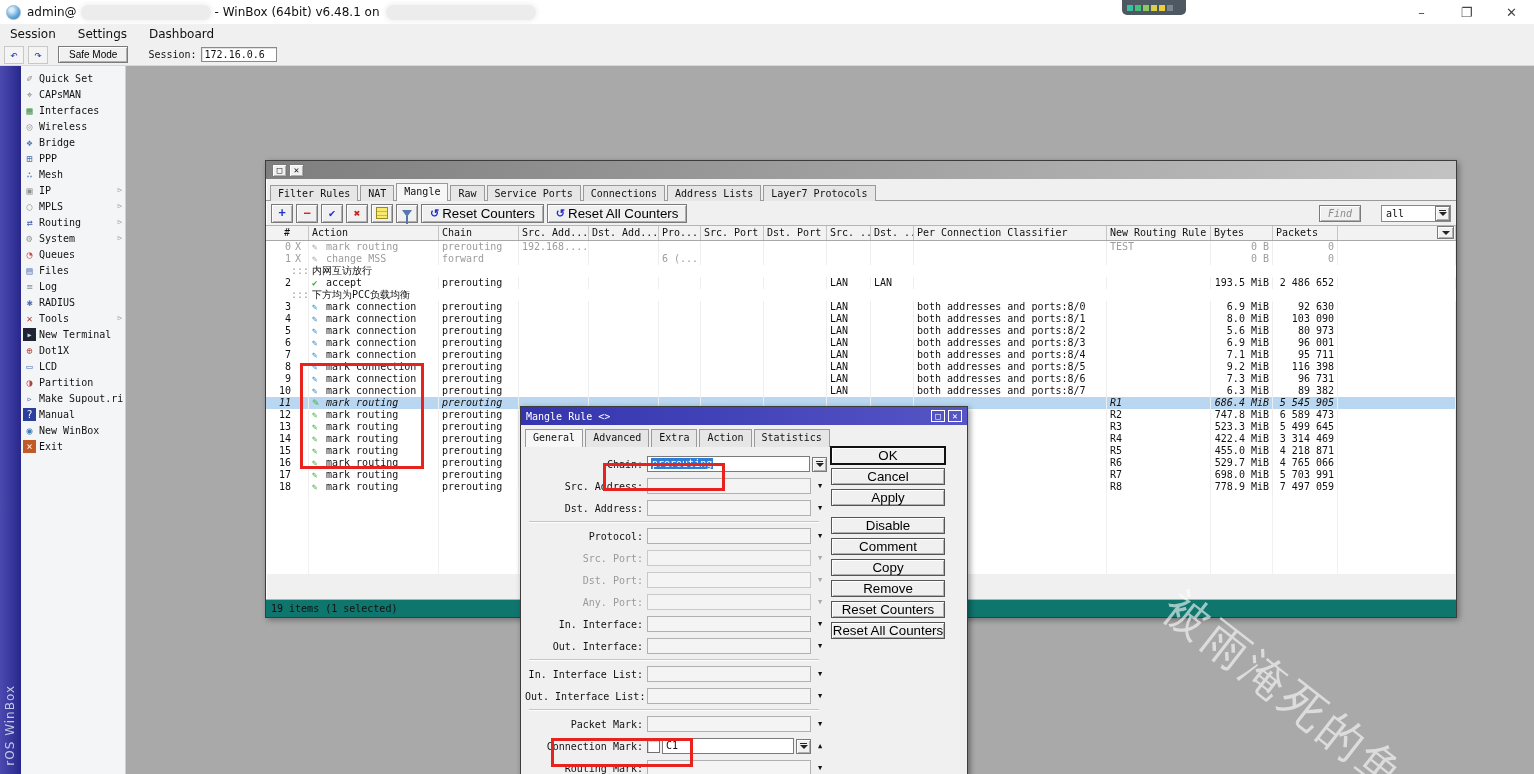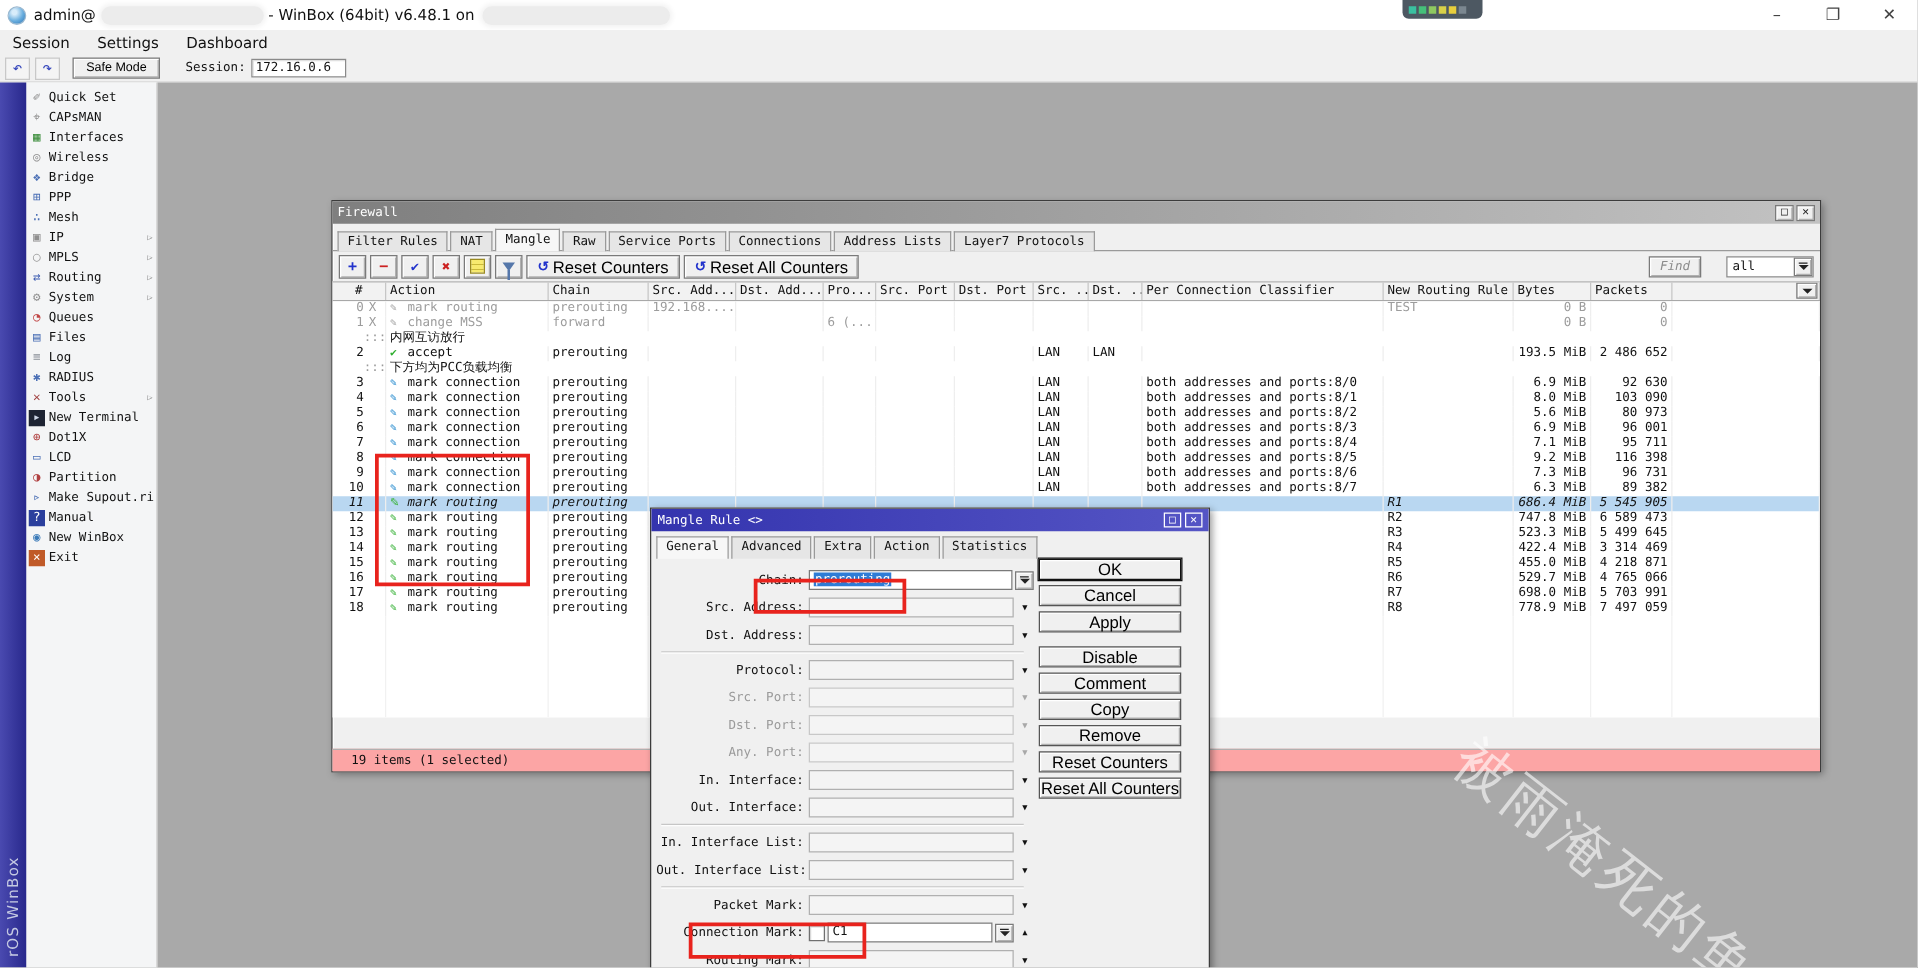--- a/index.html
+++ b/index.html
@@ -104,22 +104,22 @@
   .fw-row.sel { background:#b9d7f1;font-style:italic; }
   .fw-row.dis { color:#9c9c9c; }
   .numcell { display:flex; }
   .numcell .n { width:22px; text-align:right; }
   .numcell .x { width:14px; text-align:center; }
   .act { display:flex; gap:3px; align-items:center; }
   .act .ai { width:11px; font-size:9px; line-height:11px; }
   .ccmt { grid-column:2 / -1; border-right:none !important; }
   .fw-fill { flex:1; display:grid; grid-template-columns:var(--cols); }
   .fw-fill div { border-right:1px solid #f1f1f1; }
-  .fw-status { height:18px; border-top:1px solid #b0b0b0; background:#fca5a5; display:flex;
-               align-items:center; padding:0 15px; flex:none;margin-top:25px; }
+  .fw-status { height:18px; border-top:1px solid #b0b0b0; background:#0f766e; display:flex;
+               align-items:center; padding:0 5px; flex:none;margin-top:25px; }
 
   
   .dlg { position:absolute; left:394px; top:340px; width:448px; height:376px; background:#f0f0f0;
          border:1px solid #3c3c3c; box-shadow:2px 2px 6px rgba(0,0,0,.4); z-index:20;
          display:flex; flex-direction:column; overflow:hidden; }
   .dlg-title { height:18px; background:linear-gradient(90deg,#3434ae,#5555c5); color:#fff; display:flex;
                align-items:center; padding:0 5px; flex:none; }
   .dlg-title .t { flex:1; }
   .dlg-tb-btn { width:14px; height:12px; border:1px solid #fff; color:#fff; display:flex; align-items:center;
                 justify-content:center; font-size:9px; margin-left:3px; background:transparent; }
@@ -299,21 +299,20 @@
       <div class="sb-item">
         <span class="sb-ico" style="color: rgb(255, 255, 255); background: rgb(192, 90, 40);">×</span>
         <span class="sb-lbl">Exit</span>
       </div>
     </div>
 
   <div class="mdi">
 
     <div class="fw">
       <div class="fw-title">
-        <span class="t">Firewall</span>
         <span class="tb-btn btn3d">□</span>
         <span class="tb-btn btn3d">✕</span>
       </div>
       <div class="tabs" id="fw-tabs">
           <div class="tab">Filter Rules</div>
           <div class="tab">NAT</div>
           <div class="tab active">Mangle</div>
           <div class="tab">Raw</div>
           <div class="tab">Service Ports</div>
           <div class="tab">Connections</div>

